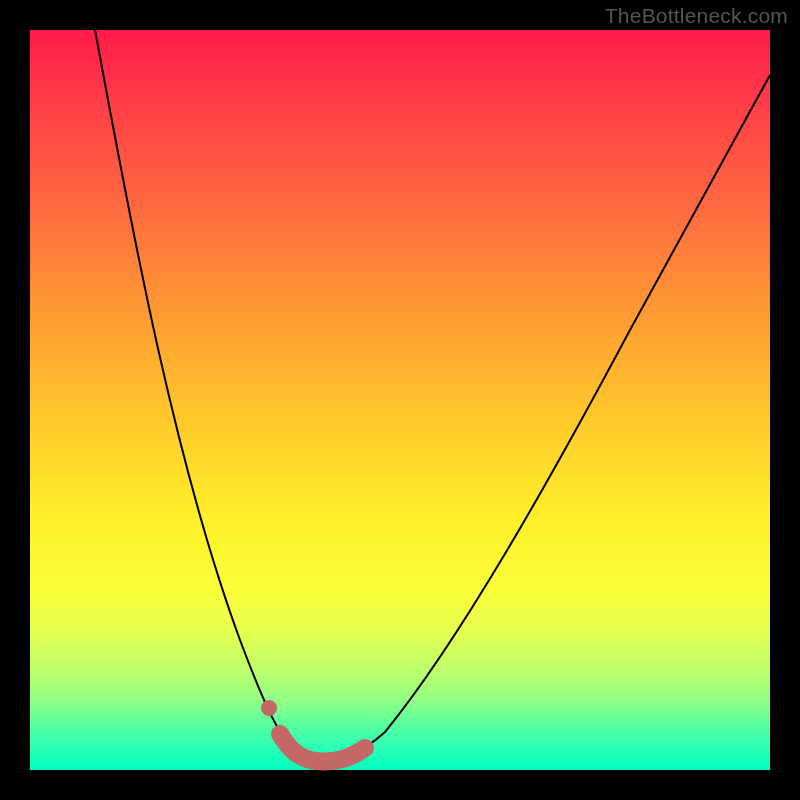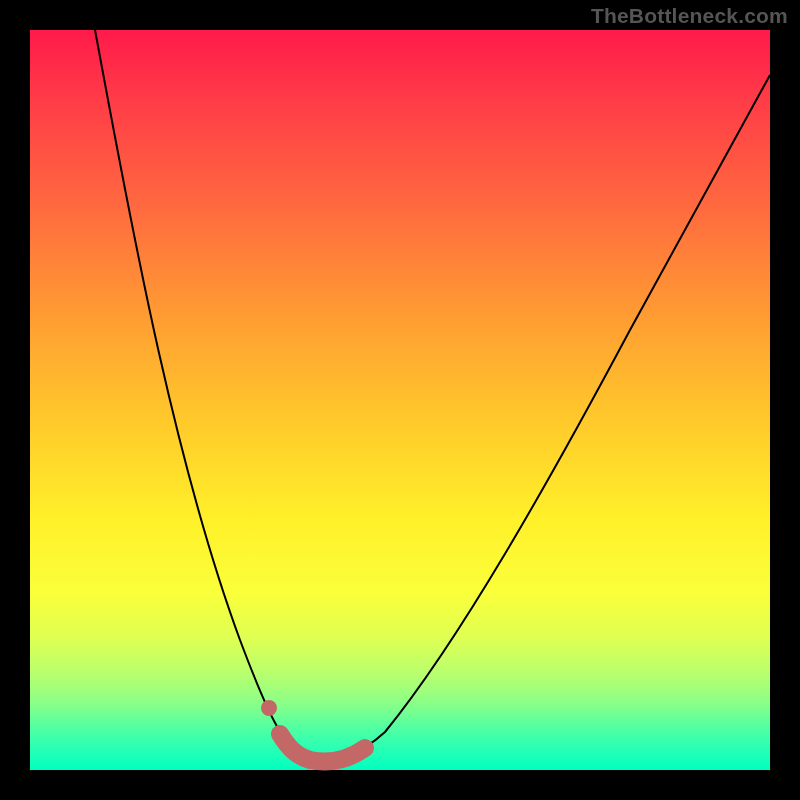--- a/index.html
+++ b/index.html
@@ -33,21 +33,21 @@
       #2affb4 97%,
       #00ffc0 100%
     );
   }
   .watermark {
     position: absolute;
     top: 4px;
     right: 12px;
     color: #555;
     font-size: 21px;
-    font-weight: 700;
+    font-weight: 400;
     letter-spacing: 0.2px;
     z-index: 5;
     user-select: none;
   }
   svg.curve {
     position: absolute;
     left: 0;
     top: 0;
     width: 740px;
     height: 740px;

